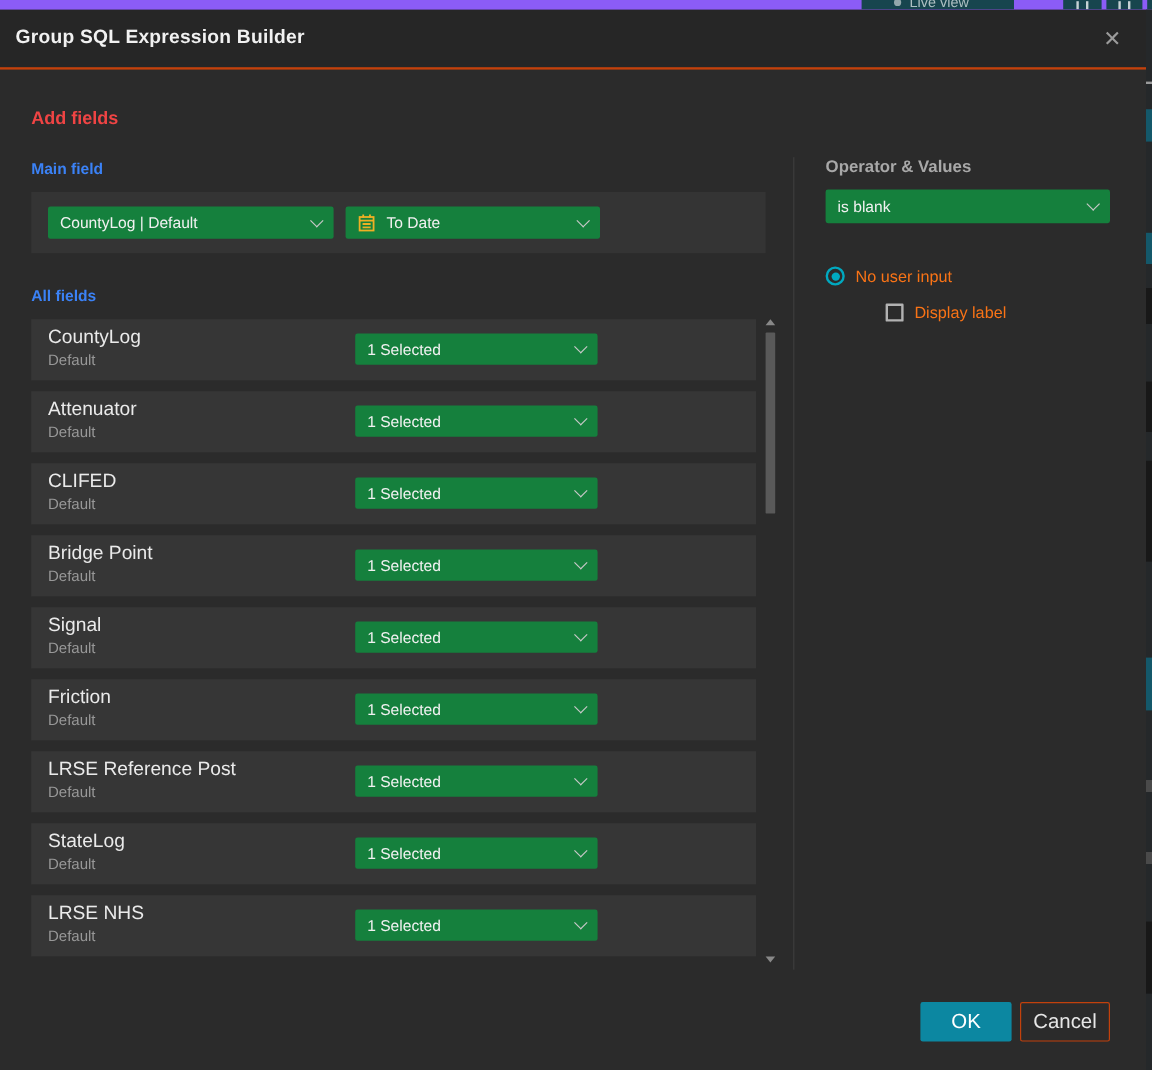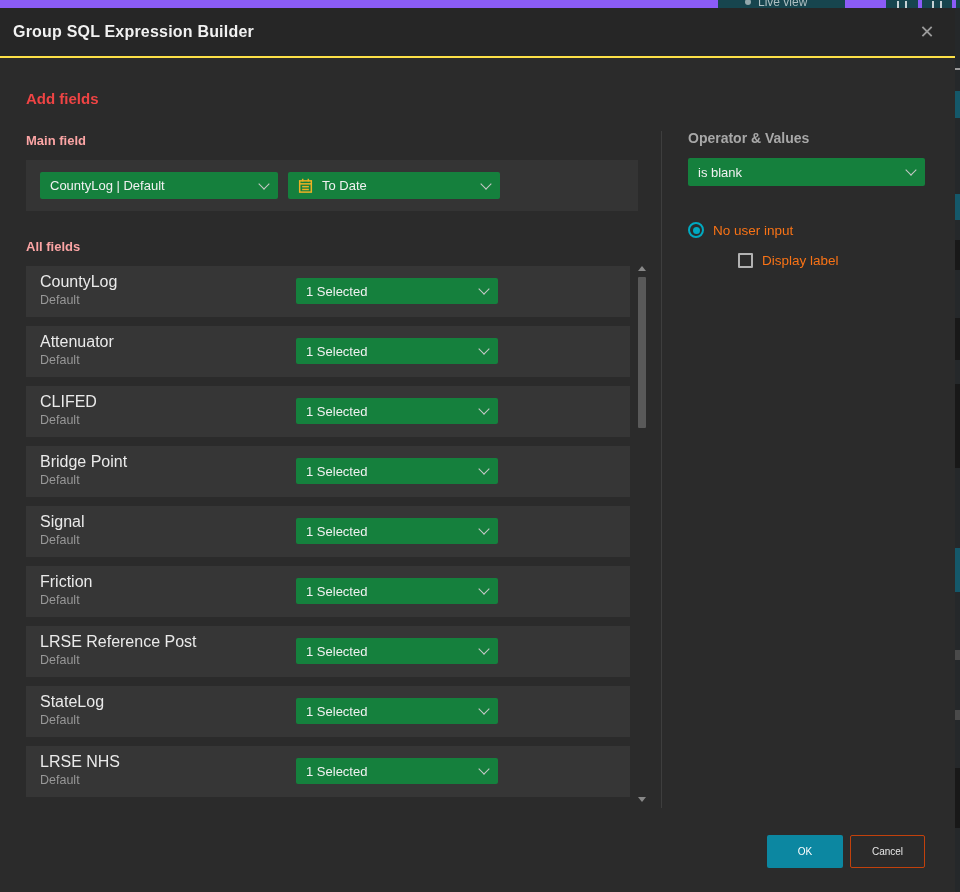--- a/index.html
+++ b/index.html
@@ -32,26 +32,26 @@
   .sl-teal2{top:186px;height:26px;background:#14586a;}
   .sl-dark1{top:232px;height:30px;background:#181818;}
   .sl-dark2{top:310px;height:42px;background:#181818;}
   .sl-dark3{top:376px;height:84px;background:#181818;}
   .sl-teal3{top:540px;height:44px;background:#14586a;}
   .sl-gray1{top:642px;height:10px;background:#4a4a4a;}
   .sl-gray2{top:702px;height:10px;background:#4a4a4a;}
   .sl-dark4{top:760px;height:60px;background:#181818;}
   
   .dialog{position:absolute;left:0;top:8px;width:955px;height:884px;background:#2b2b2b;z-index:2;}
-  .title-bar{position:absolute;left:0;top:0;width:955px;height:48px;background:#262626;border-bottom:2px solid #fde047;}
+  .title-bar{position:absolute;left:0;top:0;width:955px;height:48px;background:#262626;border-bottom:2px solid #c2410c;}
   .title-text{position:absolute;left:13px;top:0;line-height:48px;font-size:16px;font-weight:600;color:#f1f1f1;letter-spacing:.2px;}
   .close-btn{position:absolute;right:17px;top:13px;width:22px;height:22px;line-height:22px;text-align:center;
     font-size:18px;font-weight:300;color:#9b9b9b;cursor:pointer;user-select:none;}
   .heading{position:absolute;left:26px;top:82px;font-size:15px;font-weight:700;color:#ef4444;}
-  .section-label{position:absolute;font-size:13px;font-weight:600;color:#fca5a5;}
+  .section-label{position:absolute;font-size:13px;font-weight:600;color:#3b82f6;}
   .lbl-main{left:26px;top:125px;}
   .lbl-all{left:26px;top:231px;}
   .main-bar{position:absolute;left:26px;top:152px;width:612px;height:51px;background:#343434;}
   
   .select{display:flex;align-items:center;background:#15803d;border-radius:2px;padding:0 10px;cursor:pointer;box-sizing:border-box;text-align:center;}
   .select .select-label{font-size:13px;color:#f1f1f1;white-space:nowrap;}
   .select .spacer{flex:1;}
   .chevron{width:7px;height:7px;border-right:1.5px solid #c8c8c8;border-bottom:1.5px solid #c8c8c8;
     transform:rotate(45deg);margin-top:-4px;flex:0 0 auto;}
   .sel-field{position:absolute;left:14px;top:12px;width:238px;height:27px;}
@@ -78,21 +78,21 @@
   .choice-row{display:flex;align-items:center;gap:9px;cursor:pointer;}
   .radio-row{margin-top:36px;}
   .check-row{margin-top:15px;margin-left:22px;padding-left:28px;}
   .radio-outer{width:16px;height:16px;border:2px solid var(--radio);border-radius:50%;box-sizing:border-box;
     display:flex;align-items:center;justify-content:center;background:#2b2b2b;flex:0 0 auto;}
   .radio-dot{width:7px;height:7px;border-radius:50%;background:var(--radio);}
   .checkbox{width:15px;height:15px;border:2px solid #b2b2b2;border-radius:1px;box-sizing:border-box;background:transparent;flex:0 0 auto;}
   .choice-label{font-size:13.5px;color:#f97316;}
   
   .btn{position:absolute;top:827px;height:33px;border-radius:2px;display:flex;align-items:center;justify-content:center;
-    font-size:10px;cursor:pointer;box-sizing:border-box;}
+    font-size:17px;cursor:pointer;box-sizing:border-box;}
   .btn-ok{left:767px;width:76px;background:var(--accent);color:#ffffff;}
   .btn-cancel{left:850px;width:75px;background:transparent;border:1px solid #c2410c;color:#e6e6e6;}
 </style>
 </head>
 <body>
 
 <div class="screen">
 
   <div class="top-strip">
     <div class="lv-chip">

